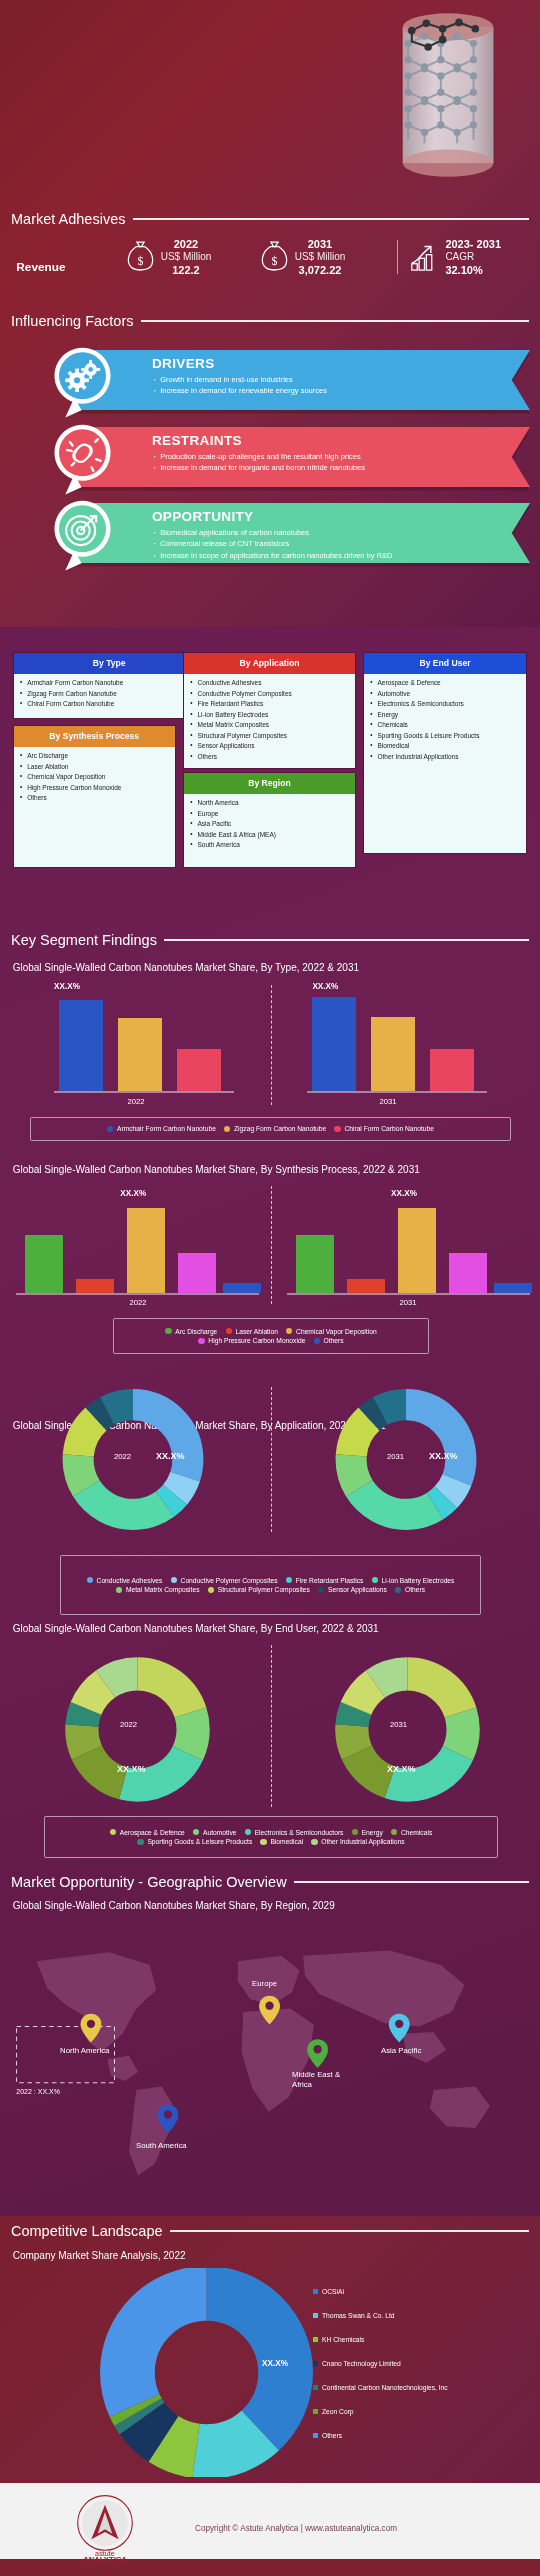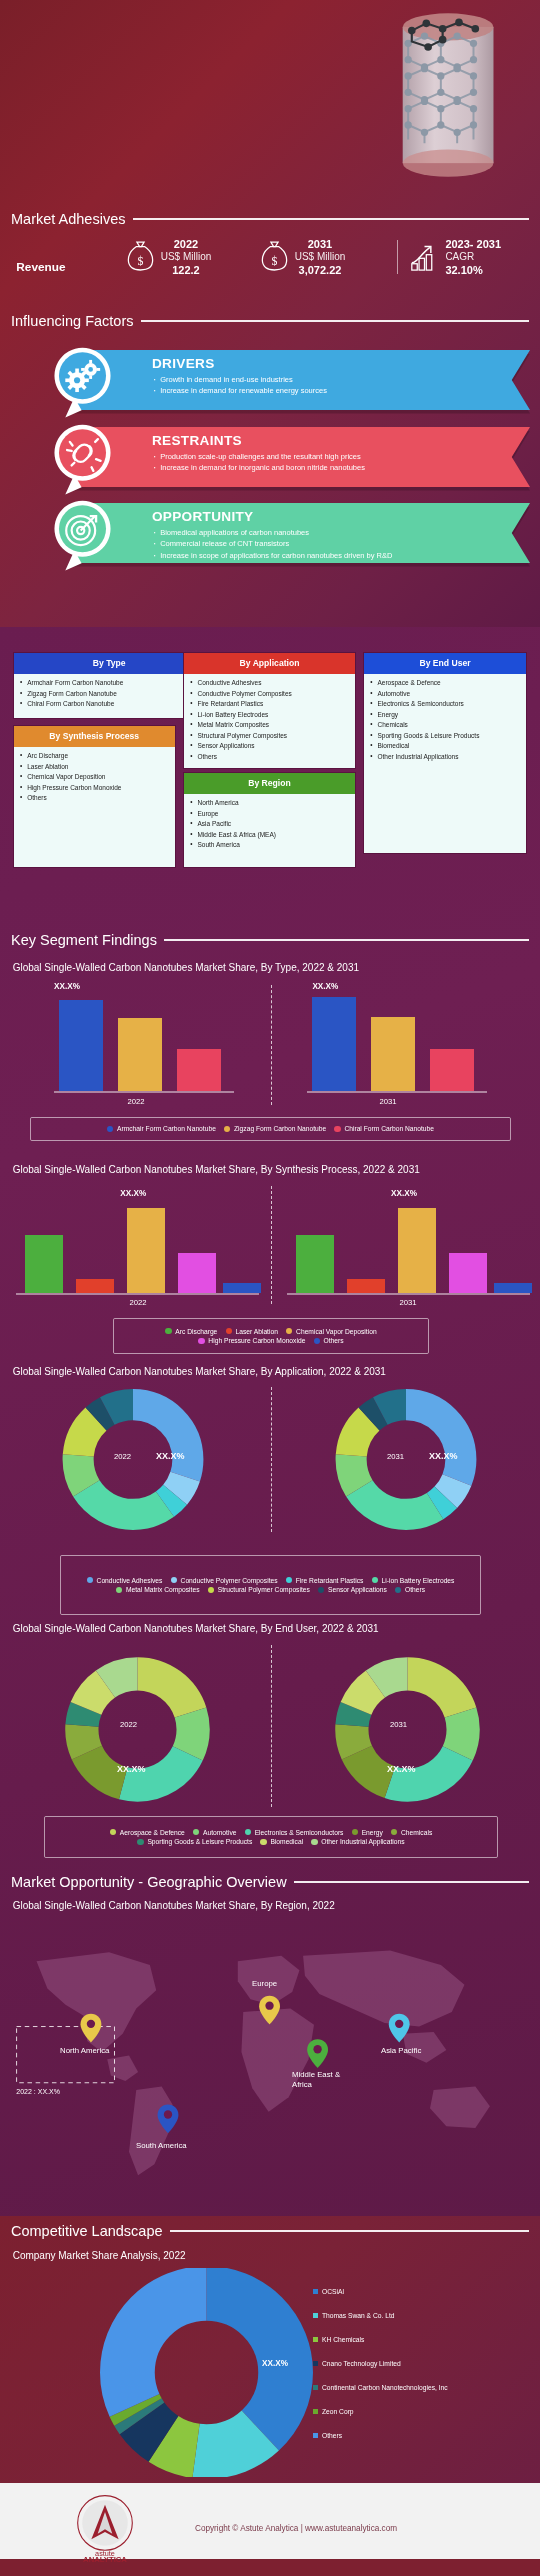--- a/index.html
+++ b/index.html
@@ -484,21 +484,21 @@
     <span class="lg">
         <i class="lgdot" style="background:#e24fe2"></i>
         <span>High Pressure Carbon Monoxide</span>
       </span>
     <span class="lg">
         <i class="lgdot" style="background:#2a55c4"></i>
         <span>Others</span>
       </span>
   </div>
 
-  <div class="ctitle" style="top:1366px">Global Single-Walled Carbon Nanotubes Market Share, By Application, 2022 &amp; 2031</div>
+  <div class="ctitle" style="top:1420px">Global Single-Walled Carbon Nanotubes Market Share, By Application, 2022 &amp; 2031</div>
 
   <div class="vdash" style="left:271px; top:1387px; height:145px;"></div>
 
   <div class="donutwrap" style="left:58px; top:1387px;">
     <svg width="150" height="145" viewBox="0 0 42 42">
       <g transform="rotate(-90 21 21)">
         <circle r="15.9" cx="21" cy="21" fill="transparent" stroke="#5fa8e8" stroke-width="9" stroke-dasharray="30 70" stroke-dashoffset="0"></circle>
         <circle r="15.9" cx="21" cy="21" fill="transparent" stroke="#8fd0f5" stroke-width="9" stroke-dasharray="6 94" stroke-dashoffset="-30"></circle>
         <circle r="15.9" cx="21" cy="21" fill="transparent" stroke="#3fd0d8" stroke-width="9" stroke-dasharray="4 96" stroke-dashoffset="-36"></circle>
         <circle r="15.9" cx="21" cy="21" fill="transparent" stroke="#55d9a8" stroke-width="9" stroke-dasharray="26 74" stroke-dashoffset="-40"></circle>
@@ -634,21 +634,21 @@
     <span class="lg">
         <i class="lgdot" style="background:#a9d98f"></i>
         <span>Other Industrial Applications</span>
       </span>
   </div>
 
   <div class="sec" style="top:1874px">
     <span class="txt">Market Opportunity - Geographic Overview</span>
     <span class="rule"></span>
   </div>
-  <div class="ctitle" style="top:1900px">Global Single-Walled Carbon Nanotubes Market Share, By Region, 2022</div>
+  <div class="ctitle" style="top:1900px">Global Single-Walled Carbon Nanotubes Market Share, By Region, 2029</div>
 
   <div class="mapwrap">
     <svg width="540" height="272" viewBox="0 0 595 300">
       <g fill="#8e4a79" opacity="0.62" stroke="none">
 
         <path d="M40 40 L120 30 L165 44 L172 72 L150 92 L135 120 L112 140 L96 128 L92 100 L72 88 L52 70 Z"></path>
         <path d="M118 148 L142 144 L152 162 L138 172 L122 166 Z"></path>
 
         <path d="M150 182 L178 178 L190 198 L186 228 L170 264 L152 276 L142 250 L146 216 Z"></path>
 

